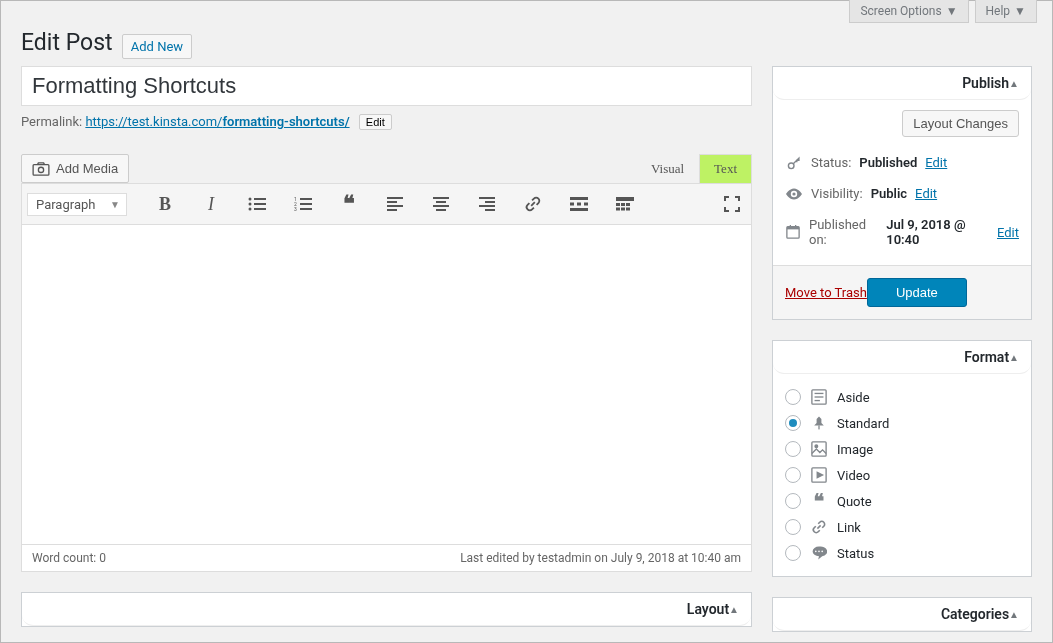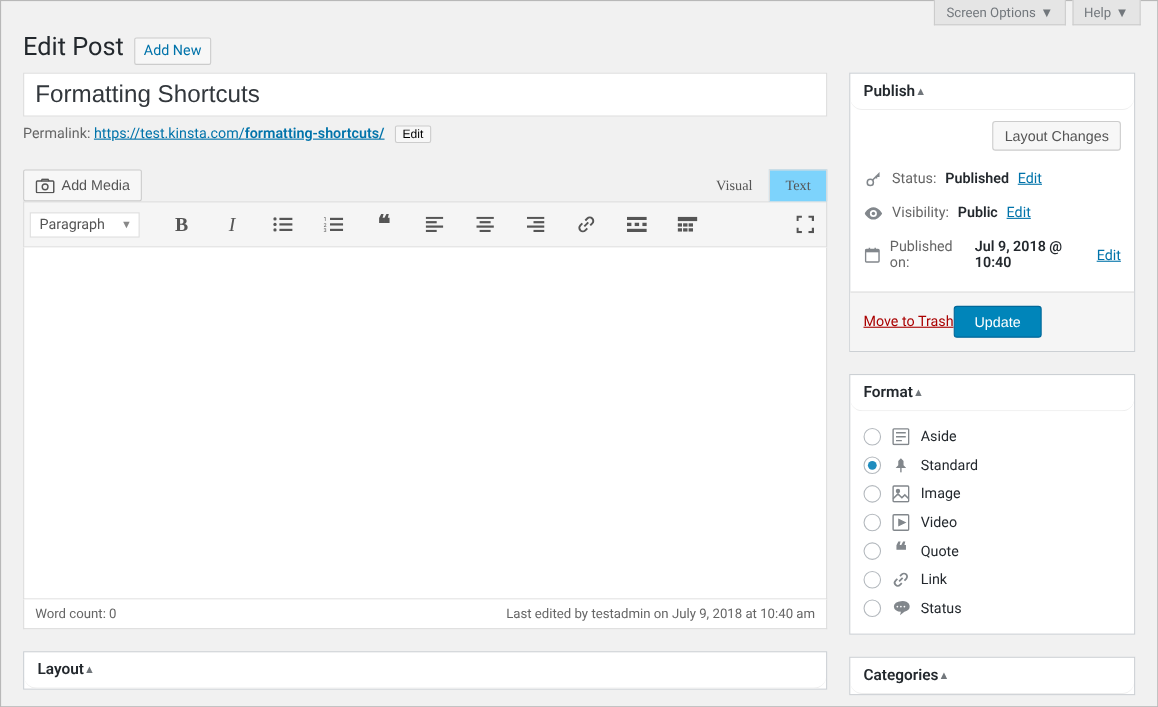--- a/index.html
+++ b/index.html
@@ -123,21 +123,21 @@
 .editor-tab {
   padding: 6px 14px;
   font-size: 13px;
   color: #555;
   background: #ebebeb;
   border: 1px solid #ddd;
   border-bottom: none;
   cursor: pointer;
 }
 .editor-tab.active {
-  background: #7dd3fc;
+  background: #bef264;
 }
 .editor-tab:first-child {
   background: transparent;
   border-color: transparent;
 }
 .toolbar {
   background: #f5f5f5;
   border: 1px solid #ddd;
   padding: 5px;
   display: flex;
@@ -187,21 +187,21 @@
   border: 1px solid #ccd0d4;
   margin-bottom: 20px;
 }
 .postbox-header {
   padding: 8px 12px;
   font-size: 14px;
   font-weight: 600;
   color: #23282d;
   border-bottom: 1px solid #eee;
   display: flex;
-  justify-content: flex-start;
+  justify-content: flex-end;
   align-items: center;
   cursor: pointer;
   border-radius: 11px;
 }
 .postbox-inside {
   padding: 10px 12px;
 }
 .preview-btn-row {
   text-align: right;
   padding-bottom: 10px;
@@ -239,21 +239,21 @@
   display: flex;
   align-items: center;
 }
 .trash-link {
   color: #a00;
   text-decoration: underline;
   cursor: pointer;
   font-size: 13px;
 }
 .btn-primary {
-  padding: 6px 18px;
+  padding: 6px 28px;
   font-size: 13px;
   color: #fff;
   background: #0085ba;
   border: 1px solid #006799;
   border-radius: 3px;
   cursor: pointer;
 }
 .format-option {
   display: flex;
   align-items: center;

